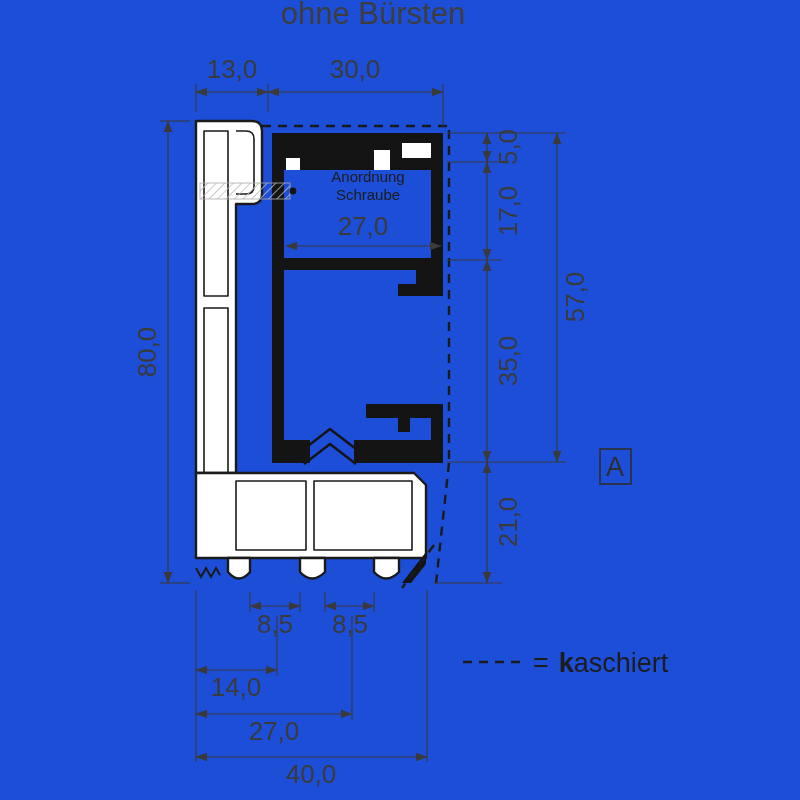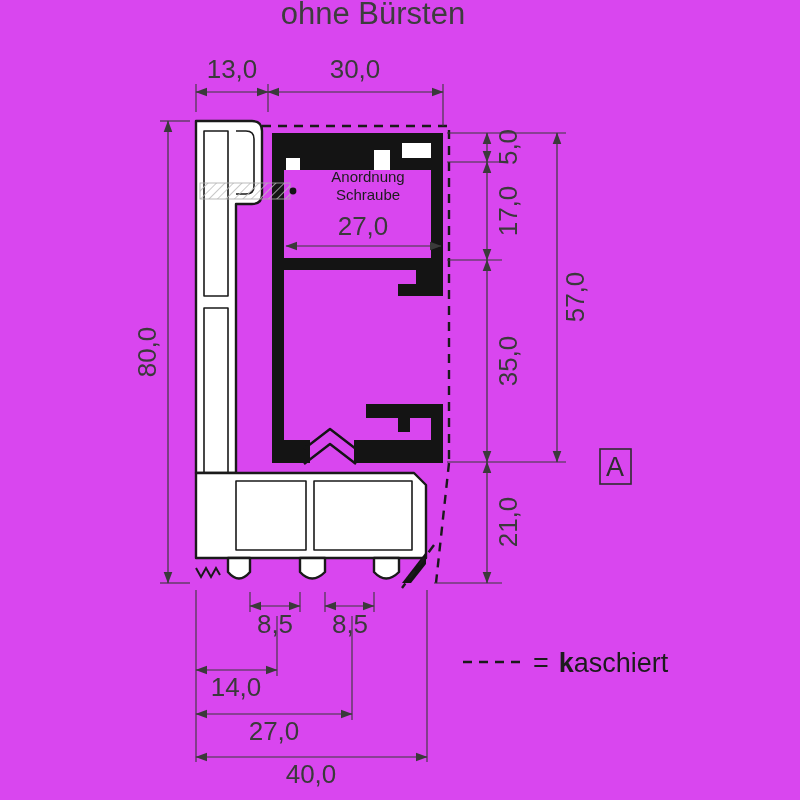--- a/index.html
+++ b/index.html
@@ -1,20 +1,20 @@
 <!DOCTYPE html>
 <html><head>
 <meta charset="utf-8">
 <style>
   html, body { margin: 0; padding: 0; background: #ffffff; }
   .stage {
     position: relative;
     width: 800px;
     height: 800px;
-    background: #d946ef;
+    background: #1d4ed8;
     font-family: "Liberation Sans", sans-serif;
     overflow: hidden;
   }
   svg { display: block; }
 
   
   .title-txt   { font: 31px "Liberation Sans", sans-serif; fill: #3d3d3d; text-anchor: middle; }
   .dim-txt     { font: 26px "Liberation Sans", sans-serif; fill: #3a3a3a; text-anchor: middle; }
   .small-txt   { font: 15px "Liberation Sans", sans-serif; fill: #1c1c1c; text-anchor: middle; }
   .legend-txt  { font: 27px "Liberation Sans", sans-serif; fill: #1c1c1c; }

